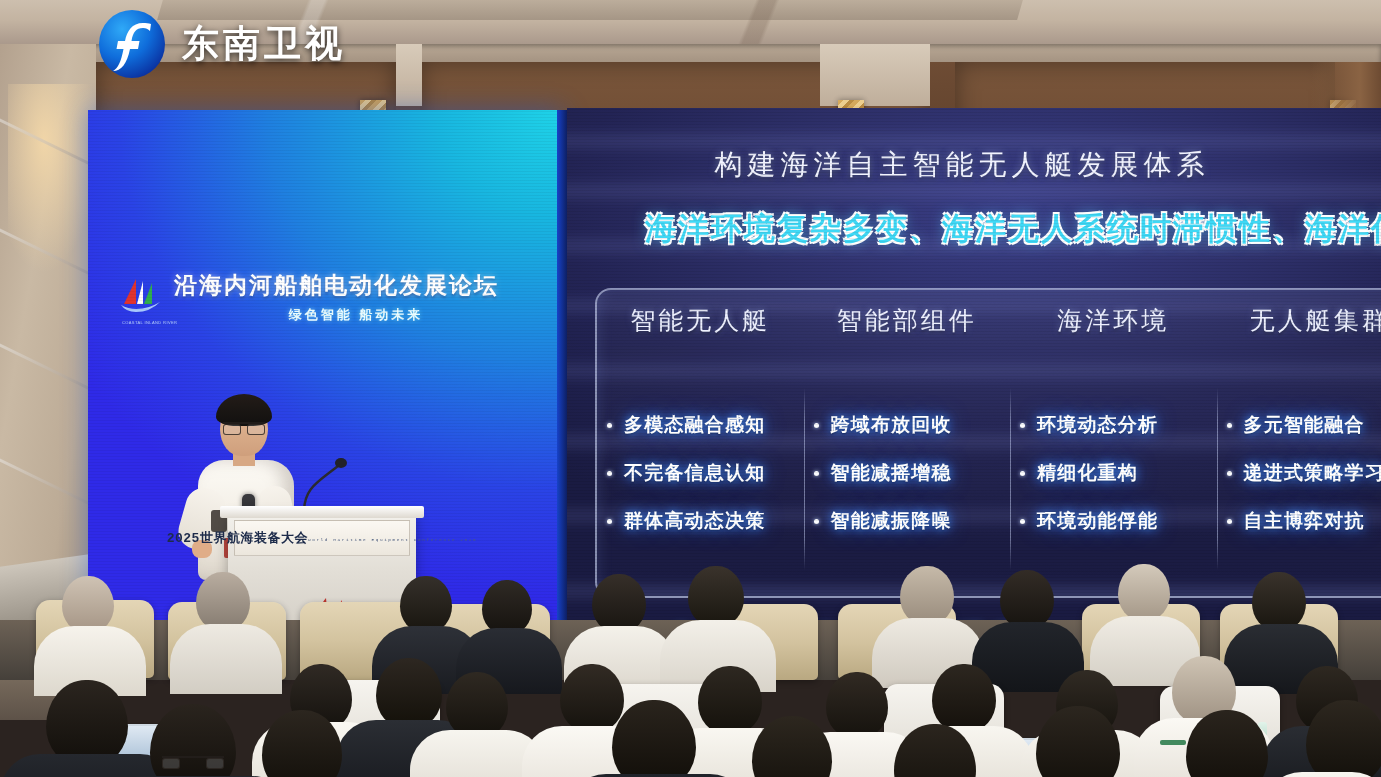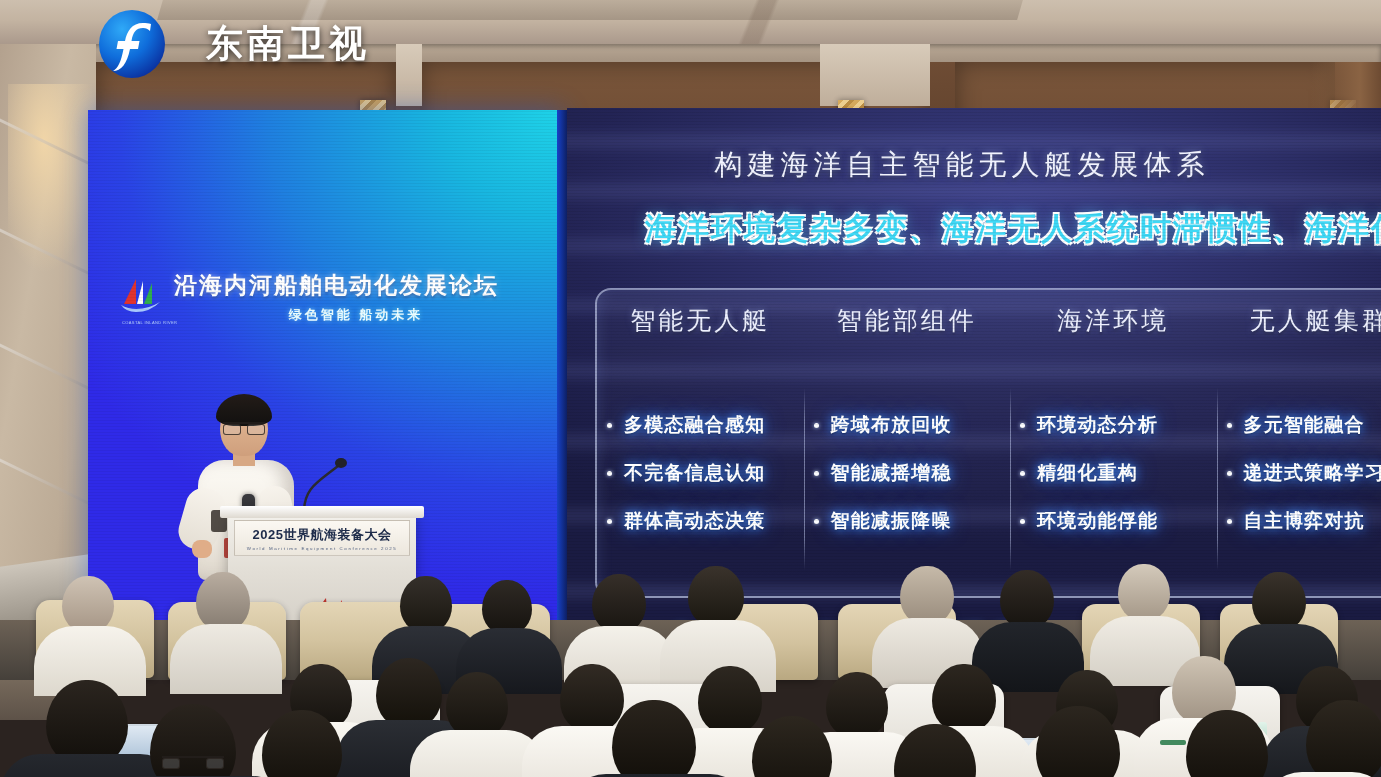--- a/index.html
+++ b/index.html
@@ -191,21 +191,21 @@
     box-shadow:0 4px 12px rgba(0,0,0,.3);
   }
   .podium-top {
     position:absolute; left:-8px; top:-6px; width:204px; height:12px;
     background:linear-gradient(180deg,#ffffff,#ded9d0); border-radius:2px;
   }
   .podium-sign {
     position:absolute; left:6px; top:8px; width:176px; height:36px;
     background:linear-gradient(180deg,#fbf8f2,#ece7dd);
     border:1px solid rgba(160,150,135,.5);
-    display:flex; flex-direction:column; align-items:center; justify-content:center;
+    display:flex; align-items:center; justify-content:center;font-family:Liberation Mono, monospace;
   }
   .podium-sign-cn {
     font-size:13px; font-weight:bold; color:#1d2b4a; letter-spacing:.5px;
     white-space:nowrap;
   }
   .podium-sign-en {
     font-size:4.4px; color:#4a5b7d; letter-spacing:1.6px;
     margin-top:2px; white-space:nowrap;
   }
   .podium-base{
@@ -693,16 +693,16 @@
             <stop offset="0%" stop-color="#2fa9f7"></stop>
             <stop offset="55%" stop-color="#0f6ddb"></stop>
             <stop offset="100%" stop-color="#0a2f9e"></stop>
           </radialGradient>
         </defs>
         <ellipse cx="36" cy="36" rx="33" ry="34" fill="url(#lg)"></ellipse>
         <path d="M47 15 C36 15 31 23 29 33 L22 33 L20.5 41 L27.5 41 C25 54 22 60 17 63 C25 63 31 56 34 41 L42 41 L43.5 33 L35.5 33 C37 24 40 20 47 20 C50 20 52 21 54 23 L55 16 C52.5 15.3 50 15 47 15 Z" fill="#ffffff"></path>
       </svg>
     </div>
     <div style="font-size:37px; font-weight:bold; color:#ffffff; letter-spacing:4px;
-                text-shadow:0 2px 6px rgba(0,0,0,.75);margin-left:24px;">东南卫视</div>
+                text-shadow:0 2px 6px rgba(0,0,0,.75);">东南卫视</div>
   </div>
 
 </div>
 
 </body></html>

